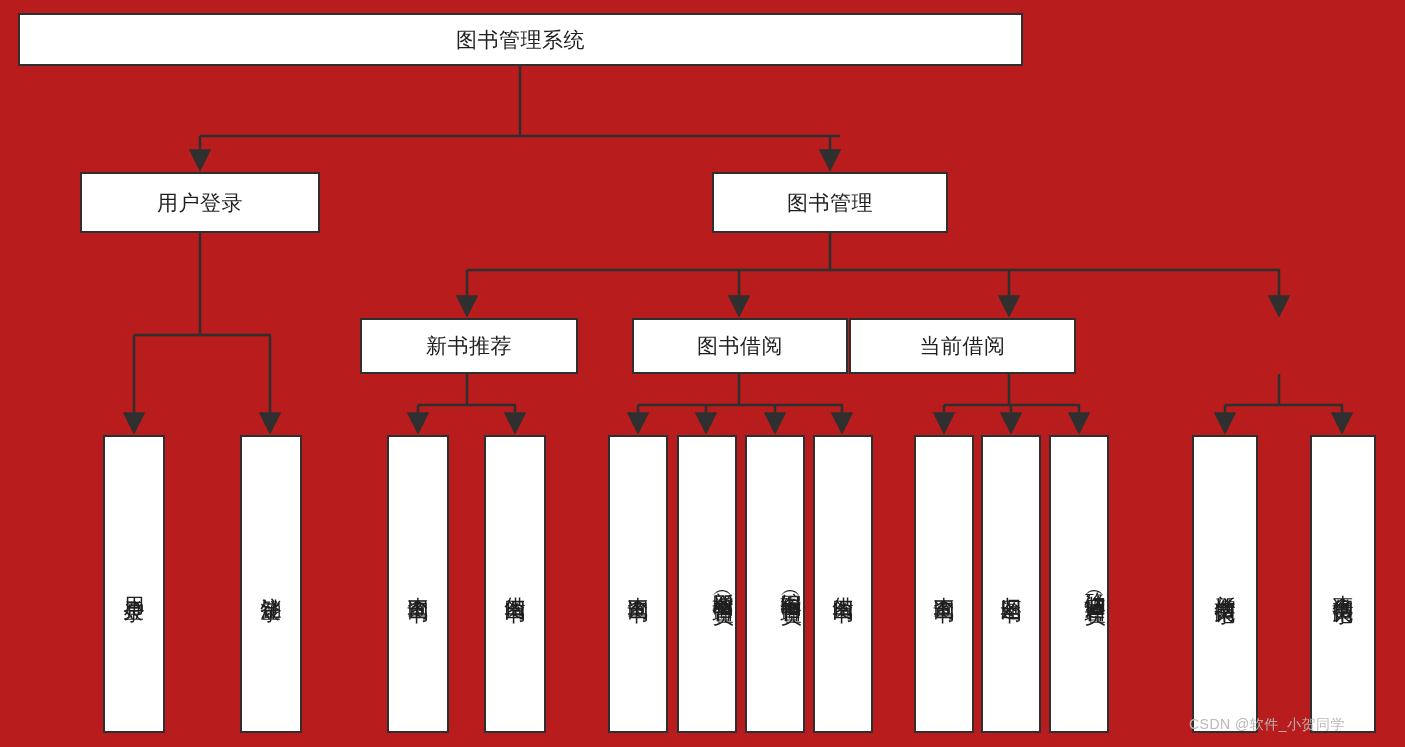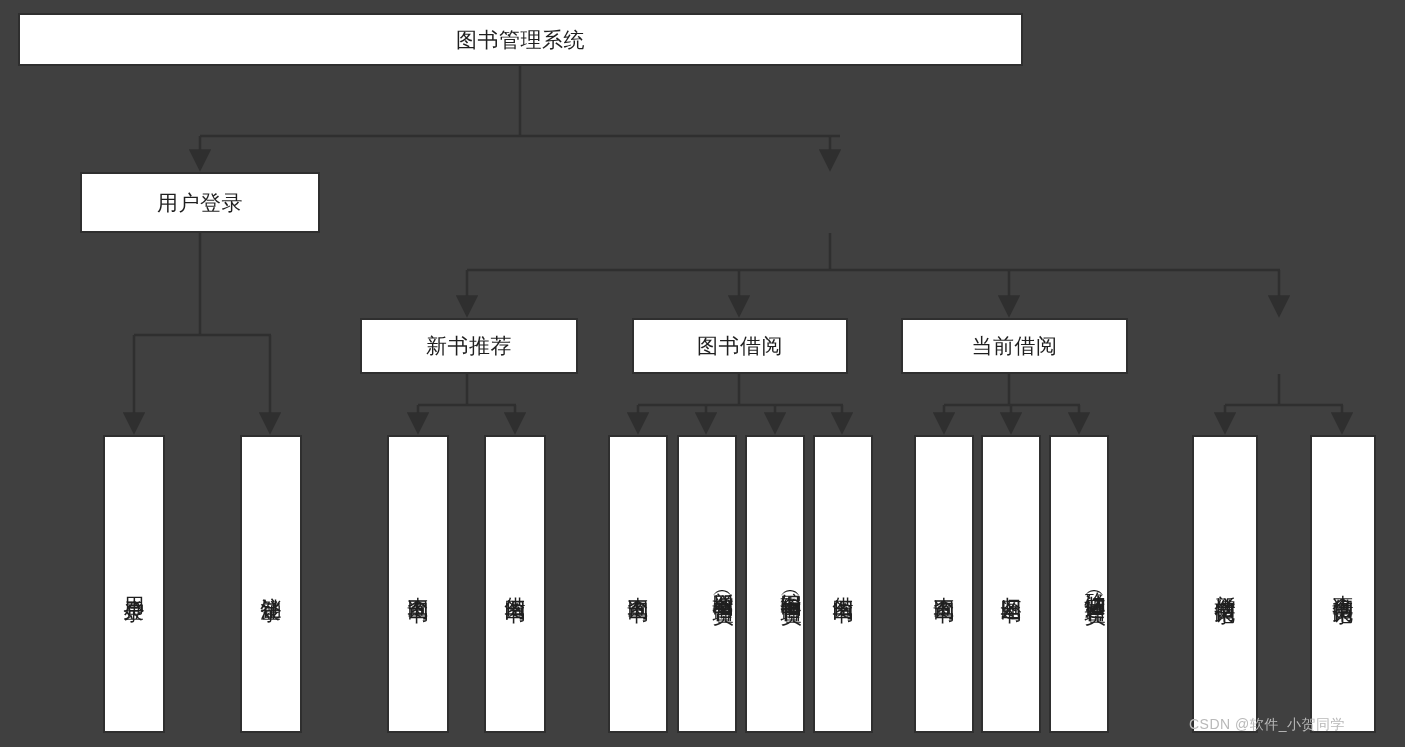--- a/index.html
+++ b/index.html
@@ -8,21 +8,21 @@
     padding: 0;
     background: #ffffff;
   }
   body {
     font-family: "Liberation Sans", "DejaVu Sans", sans-serif;
   }
   #diagram-root {
     position: relative;
     width: 1405px;
     height: 747px;
-    background: #404040;
+    background: #b91c1c;
     overflow: hidden;
   }
   #connector-layer {
     position: absolute;
     left: 0;
     top: 0;
     width: 1405px;
     height: 747px;
     pointer-events: none;
   }
@@ -121,28 +121,31 @@
     </g>
   </svg>
 
   <div class="node horizontal" style="left:18px; top:13px; width:1005px; height:53px;">
     <span>图书管理系统</span>
   </div>
 
   <div class="node horizontal" style="left:80px; top:172px; width:240px; height:61px;">
     <span>用户登录</span>
   </div>
+  <div class="node horizontal" style="left:712px; top:172px; width:236px; height:61px;">
+    <span>图书管理</span>
+  </div>
 
   <div class="node horizontal" style="left:360px; top:318px; width:218px; height:56px;">
     <span>新书推荐</span>
   </div>
   <div class="node horizontal" style="left:632px; top:318px; width:216px; height:56px;">
     <span>图书借阅</span>
   </div>
-  <div class="node horizontal" style="left:901px; top:318px; width:227px; height:56px;">
+  <div class="node horizontal" style="left:849px; top:318px; width:227px; height:56px;">
     <span>当前借阅</span>
   </div>
 
   <div class="node vertical" style="left:103px; top:435px; width:62px; height:298px;">
     <span>用户登录</span>
   </div>
   <div class="node vertical" style="left:240px; top:435px; width:62px; height:298px;">
     <span>注销登录</span>
   </div>
 

